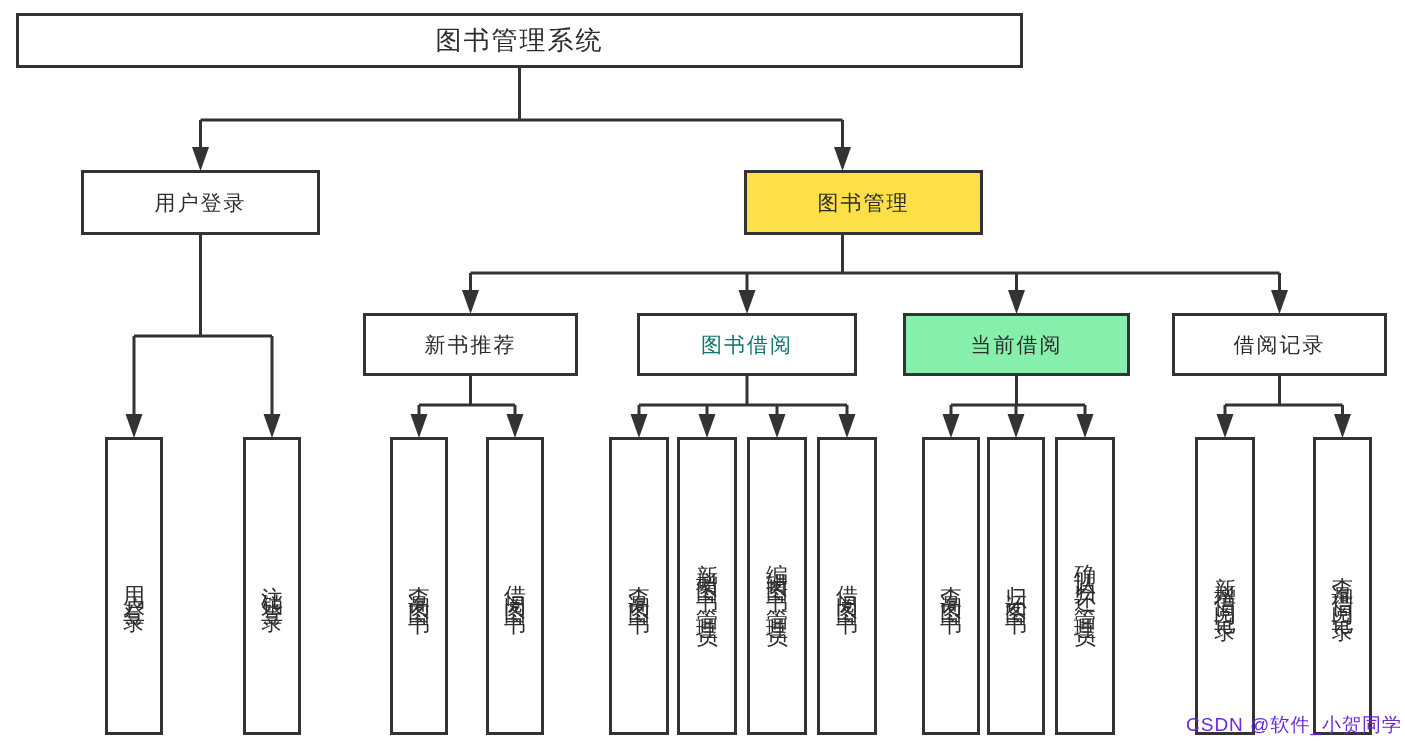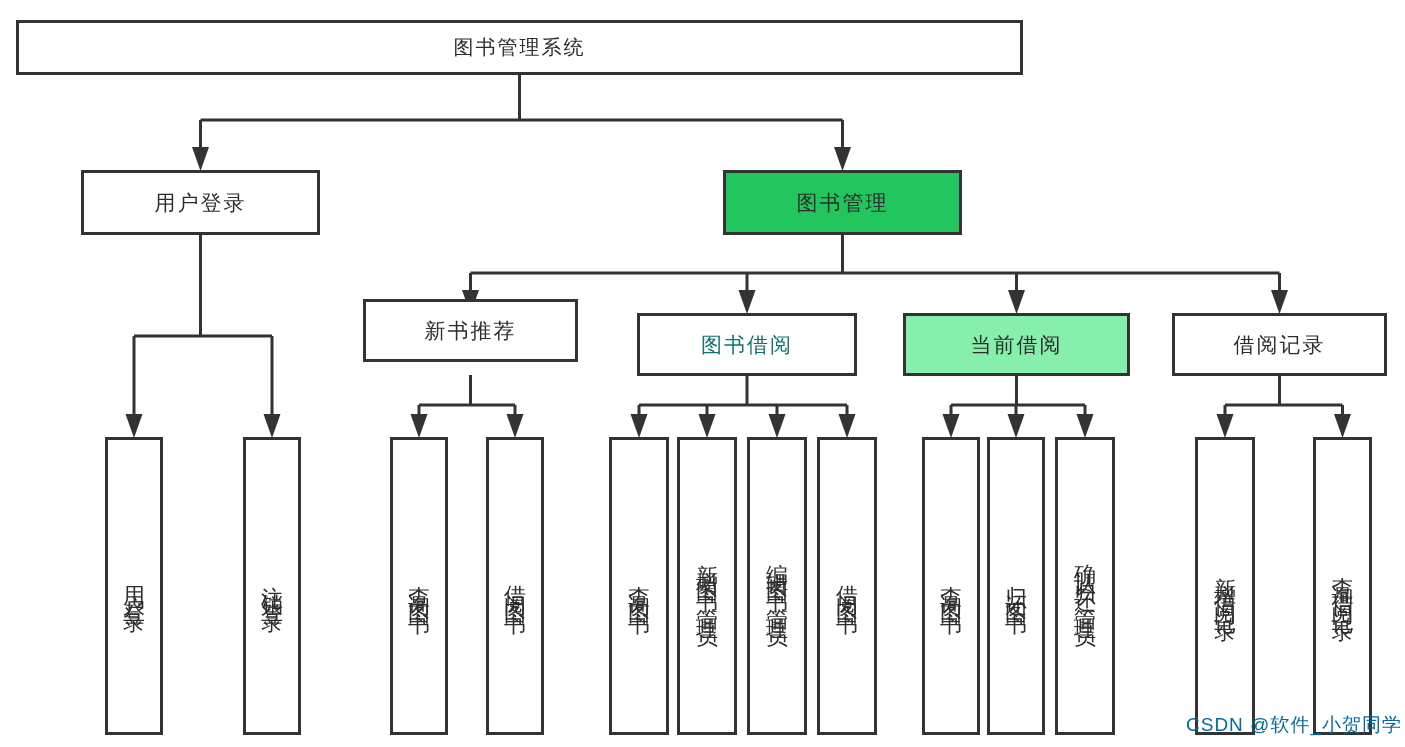--- a/index.html
+++ b/index.html
@@ -15,21 +15,21 @@
     position:absolute;
     box-sizing:border-box;
     background:#ffffff;
     border:3px solid #333333;
     display:flex;
     align-items:center;
     justify-content:center;
     color:#2d2d2d;
   }
   .node.hbox { font-size:21px; letter-spacing:2px; white-space:nowrap; }
-  .node.rootbox { font-size:20px; letter-spacing:2px;margin-top:7px; }
+  .node.rootbox { font-size:26px; letter-spacing:2px; }
   .vtext {
     writing-mode:vertical-rl;
     text-orientation:mixed;
     font-size:22px;
     line-height:1;
     letter-spacing:9px;
     color:#2d2d2d;
   }
   .watermark {
     position:absolute;
@@ -62,22 +62,22 @@
       <polygon points="838.5,414 855.5,414 847,438" fill="#333333"></polygon>
       <polygon points="942.5,414 959.5,414 951,438" fill="#333333"></polygon>
       <polygon points="1007.5,414 1024.5,414 1016,438" fill="#333333"></polygon>
       <polygon points="1076.5,414 1093.5,414 1085,438" fill="#333333"></polygon>
       <polygon points="1216.5,414 1233.5,414 1225,438" fill="#333333"></polygon>
       <polygon points="1334,414 1351,414 1342.5,438" fill="#333333"></polygon>
     </svg>
 
   <div class="node rootbox" style="left: 16px; top: 13px; width: 1007px; height: 55px; border-color: rgb(51, 51, 51); background: rgb(255, 255, 255); color: rgb(45, 45, 45);">图书管理系统</div>
     <div class="node hbox" style="left: 81px; top: 170px; width: 239px; height: 65px; border-color: rgb(51, 51, 51); background: rgb(255, 255, 255); color: rgb(45, 45, 45);">用户登录</div>
-    <div class="node hbox" style="left: 723px; top: 170px; width: 239px; height: 65px; border-color: rgb(51, 51, 51); background: #22c55e; color: rgb(45, 45, 45);">图书管理</div>
-    <div class="node hbox" style="left: 363px; top: 299px; width: 215px; height: 63px; border-color: rgb(51, 51, 51); background: rgb(255, 255, 255); color: rgb(45, 45, 45); text-align: center;">新书推荐</div>
+    <div class="node hbox" style="left: 744px; top: 170px; width: 239px; height: 65px; border-color: rgb(51, 51, 51); background: #fde047; color: rgb(45, 45, 45);">图书管理</div>
+    <div class="node hbox" style="left: 363px; top: 313px; width: 215px; height: 63px; border-color: rgb(51, 51, 51); background: rgb(255, 255, 255); color: rgb(45, 45, 45); text-align: center;">新书推荐</div>
     <div class="node hbox" style="left: 637px; top: 313px; width: 220px; height: 63px; border-color: rgb(51, 51, 51); background: rgb(255, 255, 255); color: #0f766e;">图书借阅</div>
     <div class="node hbox" style="left: 903px; top: 313px; width: 227px; height: 63px; border-color: rgb(51, 51, 51); background: #86efac; color: rgb(45, 45, 45);">当前借阅</div>
     <div class="node hbox" style="left: 1172px; top: 313px; width: 215px; height: 63px; border-color: rgb(51, 51, 51); background: rgb(255, 255, 255); color: rgb(45, 45, 45);">借阅记录</div>
     <div class="node leaf" style="left: 105px; top: 437px; width: 58px; height: 298px; border-color: rgb(51, 51, 51); background: rgb(255, 255, 255); color: rgb(45, 45, 45);">
       <span class="vtext">用户登录</span>
     </div>
     <div class="node leaf" style="left: 243px; top: 437px; width: 58px; height: 298px; border-color: rgb(51, 51, 51); background: rgb(255, 255, 255); color: rgb(45, 45, 45);">
       <span class="vtext">注销登录</span>
     </div>
     <div class="node leaf" style="left: 390px; top: 437px; width: 58px; height: 298px; border-color: rgb(51, 51, 51); background: rgb(255, 255, 255); color: rgb(45, 45, 45);">
@@ -106,14 +106,14 @@
     </div>
     <div class="node leaf" style="left: 1055px; top: 437px; width: 60px; height: 298px; border-color: rgb(51, 51, 51); background: rgb(255, 255, 255); color: rgb(45, 45, 45);">
       <span class="vtext">确认归还（管理员）</span>
     </div>
     <div class="node leaf" style="left: 1195px; top: 437px; width: 60px; height: 298px; border-color: rgb(51, 51, 51); background: rgb(255, 255, 255); color: rgb(45, 45, 45);">
       <span class="vtext">新增借阅记录</span>
     </div>
     <div class="node leaf" style="left: 1313px; top: 437px; width: 59px; height: 298px; border-color: rgb(51, 51, 51); background: rgb(255, 255, 255); color: rgb(45, 45, 45);">
       <span class="vtext">查询借阅记录</span>
     </div>
-    <div class="watermark" style="color: #0369a1;">CSDN @软件_小贺同学</div>
+    <div class="watermark" style="color: #6d28d9;">CSDN @软件_小贺同学</div>
 </div>
 
 </body></html>

